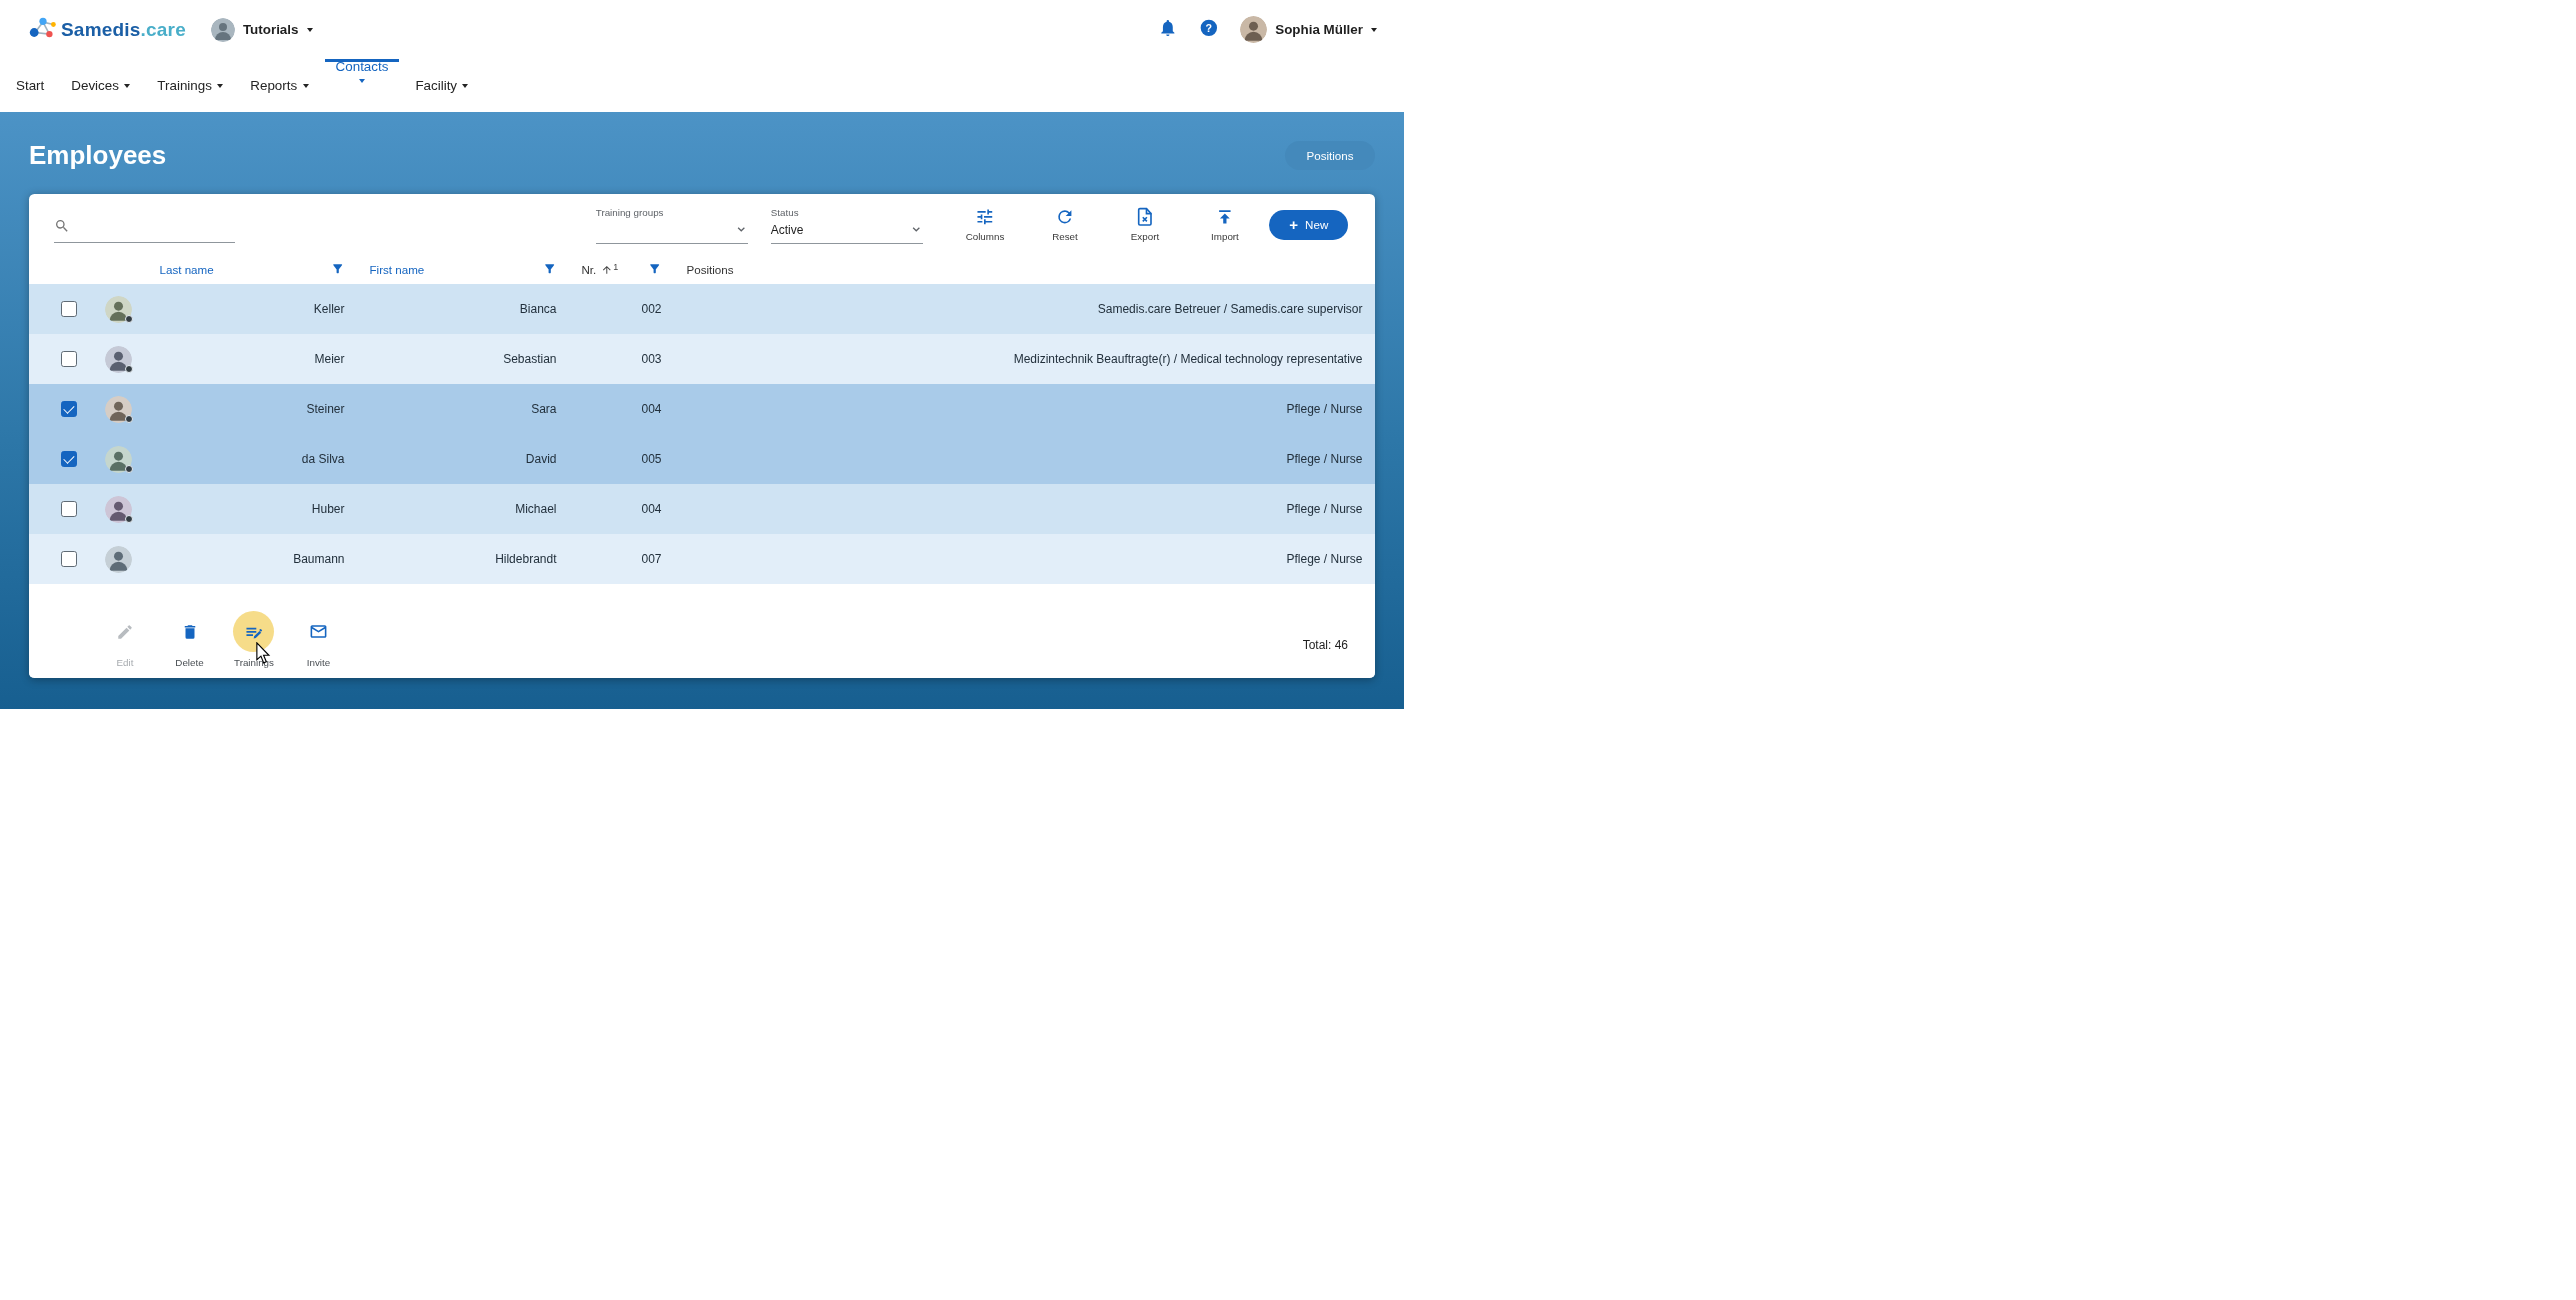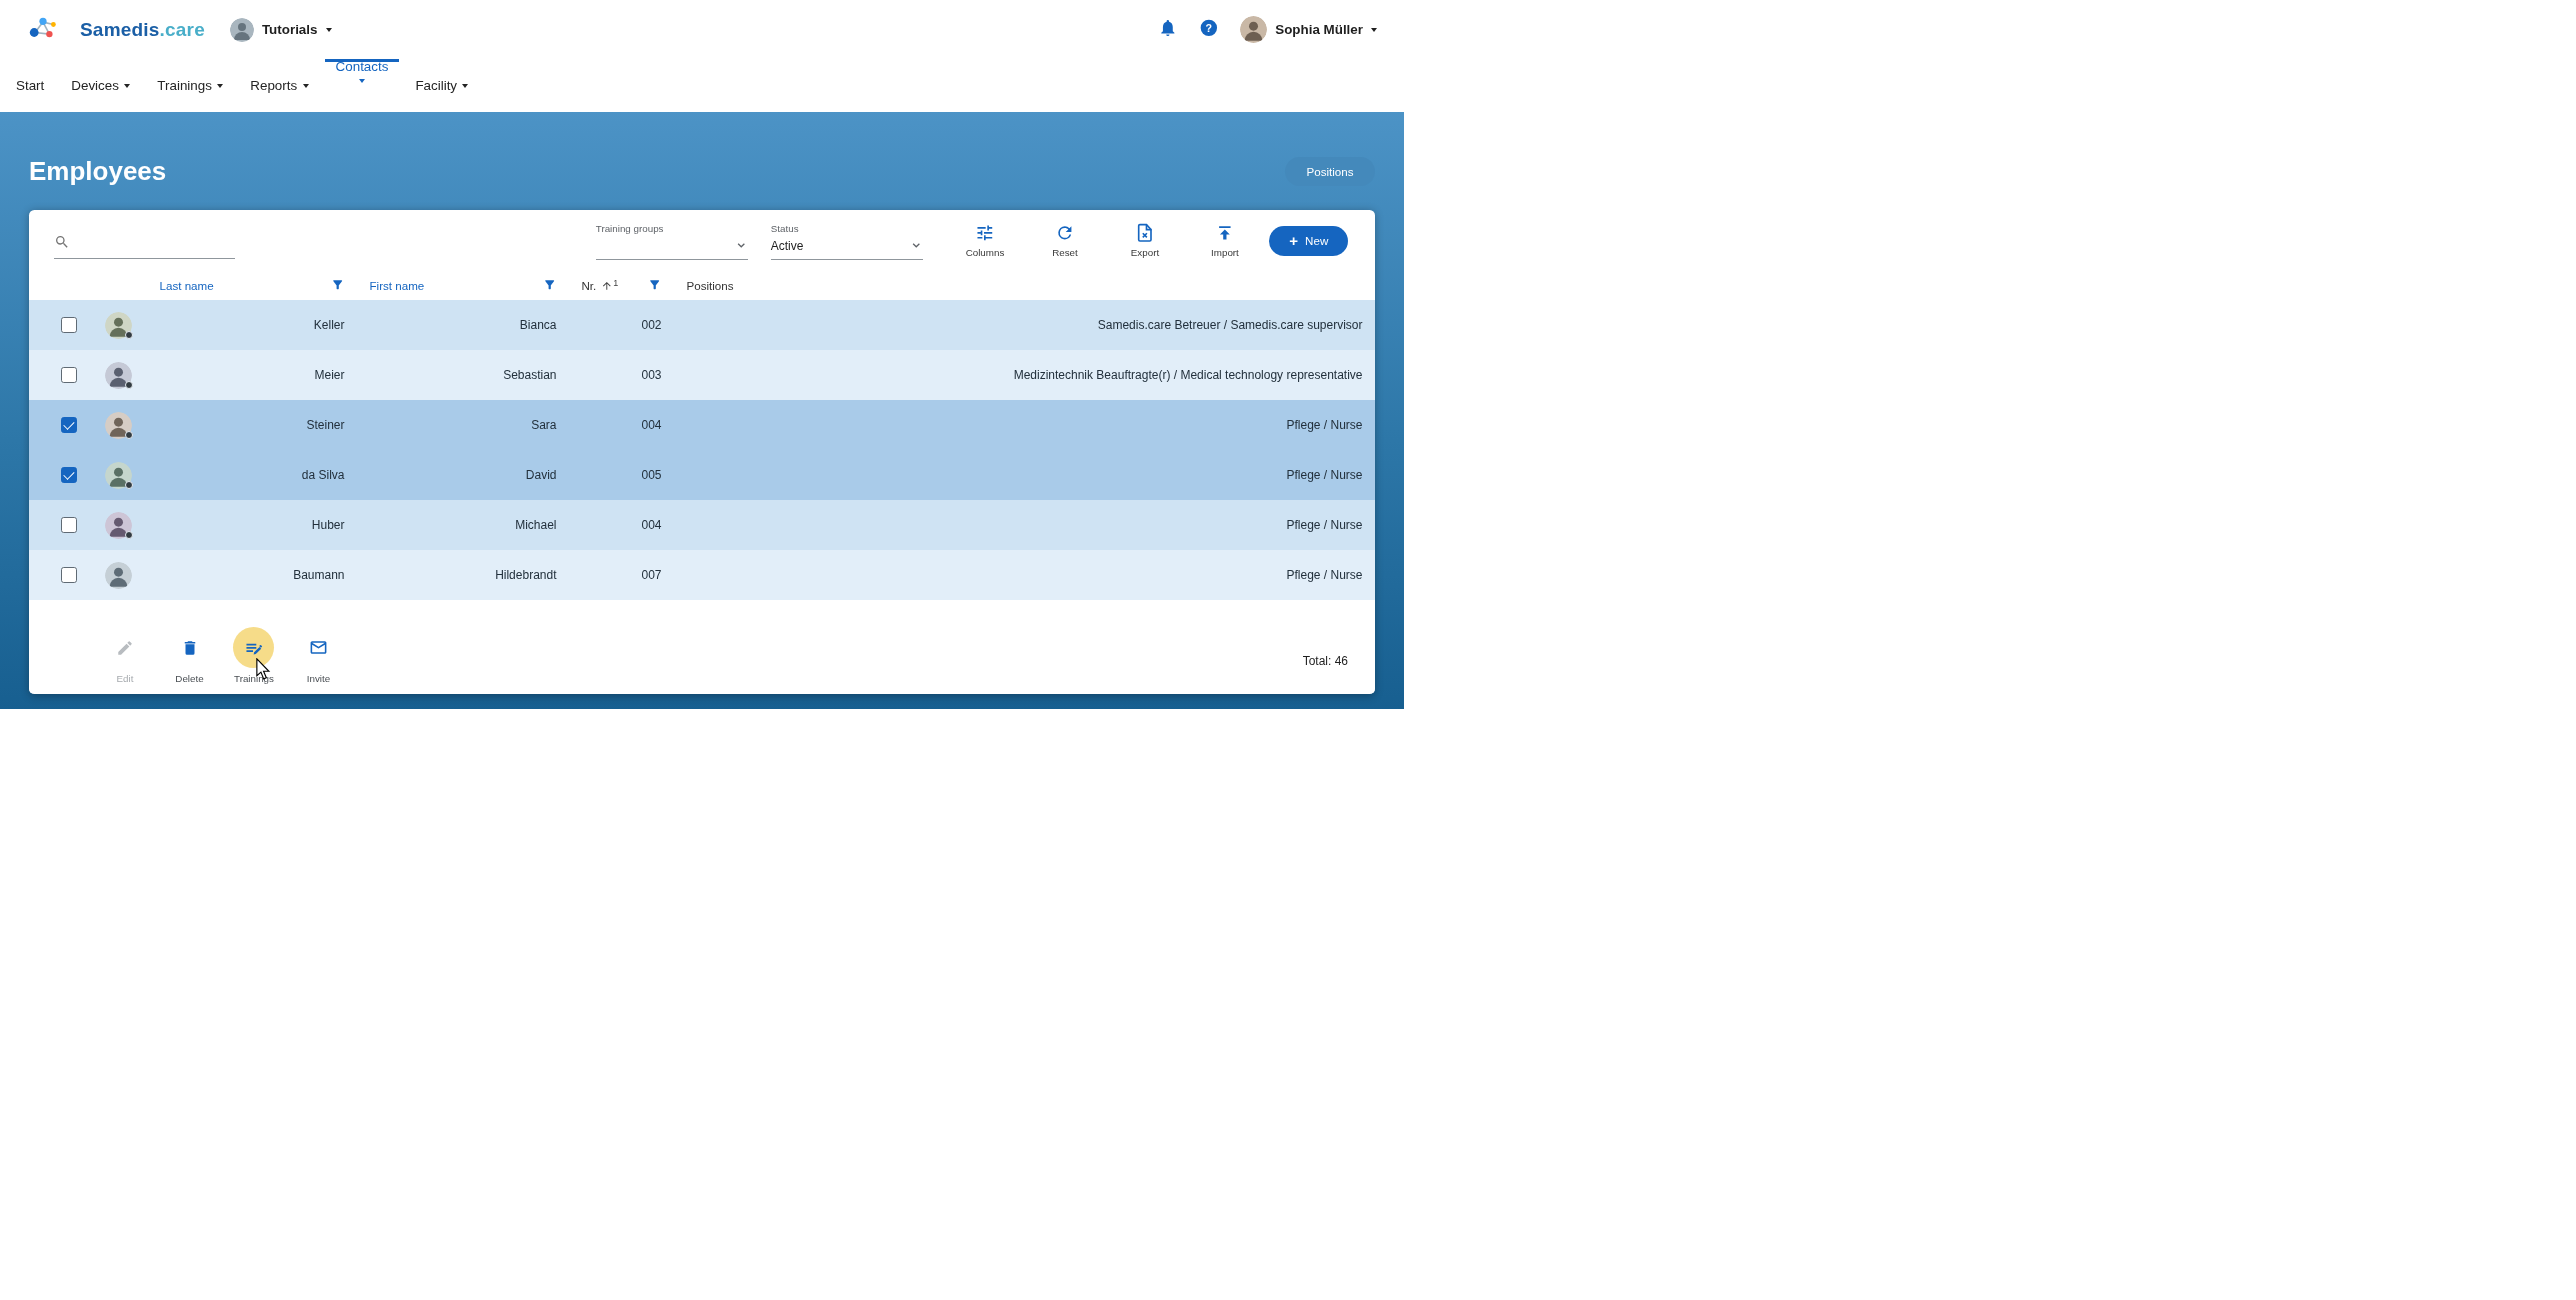--- a/index.html
+++ b/index.html
@@ -1,42 +1,42 @@
 <!DOCTYPE html>
 <html style="font-size:14.3px"><head>
 <meta charset="utf-8">
 <style>
   * { box-sizing: border-box; margin: 0; padding: 0; }
   body { font-family: "Liberation Sans", sans-serif; background:#fff; }
   .page { width:1404px; height:709px; background:#fff; position:relative; overflow:hidden; }
 
   
   .topbar { height:59px; display:flex; align-items:center; padding:0 27px; background:#fff; }
-  .logo { display:flex; align-items:center; gap:21px; cursor:pointer; }
+  .logo { display:flex; align-items:center; gap:2px; cursor:pointer; }
   .brand { font-size:19px; font-weight:bold; letter-spacing:0.2px; }
   .brand .p1 { color:#1b5fa6; }
   .brand .p2 { color:#49aec9; }
   .workspace { display:flex; align-items:center; gap:8px; margin-left:25px; font-size:13.4px; font-weight:600; color:#1f1f1f; cursor:pointer; }
   .avatar { border-radius:50%; overflow:hidden; display:inline-flex; flex:none; }
   .avatar svg { display:block; width:100%; height:100%; }
   .av-27 { width:24px; height:24px; }
   .av-30 { width:27px; height:27px; }
   .caret { width:0; height:0; border-left:3.6px solid transparent; border-right:3.6px solid transparent; border-top:4.5px solid currentColor; display:inline-block; }
   .topbar-right { margin-left:auto; display:flex; align-items:center; gap:21.5px; }
   .icon-btn { background:none; border:none; cursor:pointer; display:flex; align-items:center; }
   .usermenu { display:flex; align-items:center; gap:8px; font-size:13.4px; font-weight:700; color:#1f1f1f; cursor:pointer; }
 
   
   .navbar { height:53px; display:flex; align-items:center; padding:0 16px; background:#fff; }
   .nav-item { height:53px; display:flex; align-items:center; gap:5.4px; margin-right:27px; font-size:13.4px; font-weight:500; color:#242424; cursor:pointer; position:relative; }
   .nav-item.active { color:#1565c0;flex-direction:column; }
   .nav-item.active::before { content:''; position:absolute; top:0; left:-10.7px; right:-10.7px; height:2.7px; background:#1565c0; }
 
   
-  .main { height:597px; background:linear-gradient(180deg,#4c93c6 0%, #2d77a8 55%, #175f90 100%); padding:16px 29px; }
+  .main { height:597px; background:linear-gradient(180deg,#4c93c6 0%, #2d77a8 55%, #175f90 100%); padding:0 29px; }
   .title-row { display:flex; align-items:center; justify-content:space-between; padding-top:27px; height:59px; }
   .page-title { font-size:26px; font-weight:700; color:#fff; }
   .positions-btn { background:#4489bb; color:#fff; border:none; border-radius:16px; padding:8px 21.5px; font-size:11.6px; cursor:pointer; font-family:inherit; }
 
   
   .card { margin-top:23px; background:#fff; border-radius:5.4px; height:484px; position:relative; overflow:hidden; box-shadow:0 1.8px 9px rgba(0,0,0,.3); }
 
   
   .toolbar { display:flex; align-items:center; height:61px; padding:0 27px 0 25px; }
   .search-box { width:181px; display:flex; align-items:center; gap:7.2px; border-bottom:0.9px solid #8f969c; height:29px; margin-top:7.2px; margin-right:auto; }

